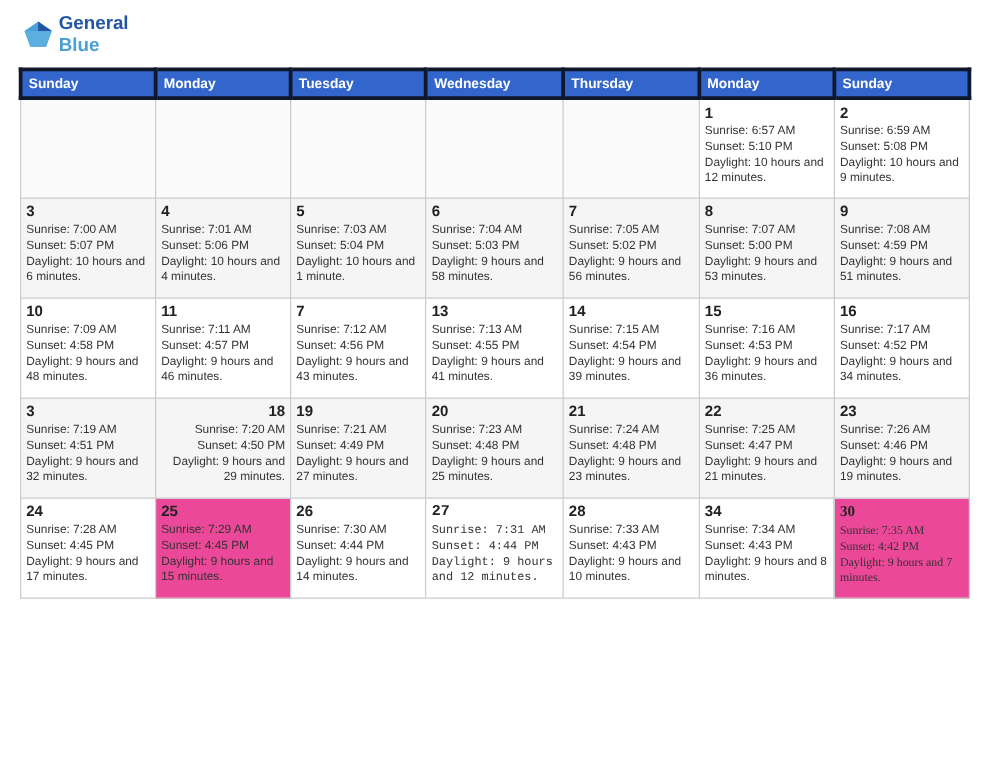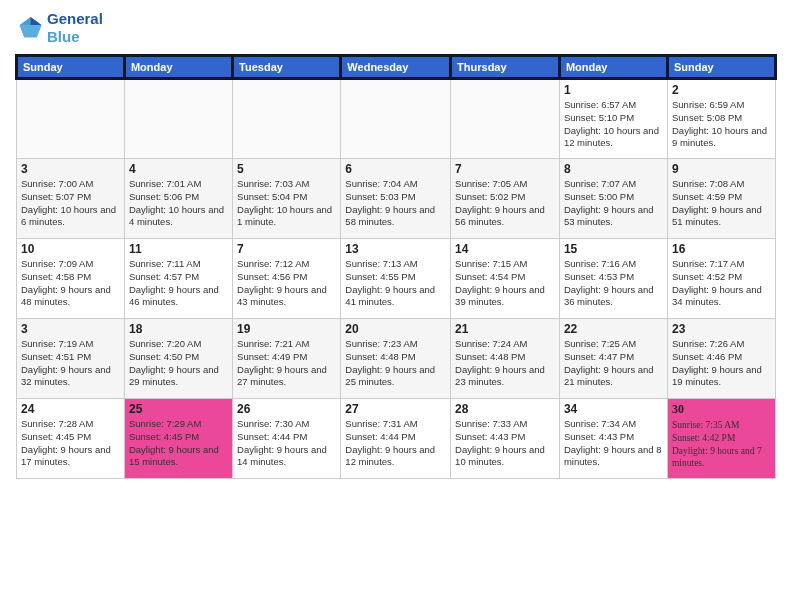--- a/index.html
+++ b/index.html
@@ -197,21 +197,21 @@
           <td style="background: rgb(255, 255, 255);">
             <span class="day-num">16</span>
             <div class="day-info">Sunrise: 7:17 AM<br>Sunset: 4:52 PM<br>Daylight: 9 hours and 34 minutes.</div>
           </td>
         </tr>
         <tr>
           <td style="background: rgb(245, 245, 245);">
             <span class="day-num">3</span>
             <div class="day-info">Sunrise: 7:19 AM<br>Sunset: 4:51 PM<br>Daylight: 9 hours and 32 minutes.</div>
           </td>
-          <td style="background: rgb(245, 245, 245);">
+          <td style="background: rgb(245, 245, 245); text-align: right;">
             <span class="day-num">18</span>
             <div class="day-info">Sunrise: 7:20 AM<br>Sunset: 4:50 PM<br>Daylight: 9 hours and 29 minutes.</div>
           </td>
           <td style="background: rgb(245, 245, 245);">
             <span class="day-num">19</span>
             <div class="day-info">Sunrise: 7:21 AM<br>Sunset: 4:49 PM<br>Daylight: 9 hours and 27 minutes.</div>
           </td>
           <td style="background: rgb(245, 245, 245); margin-left: 44px;">
             <span class="day-num">20</span>
             <div class="day-info">Sunrise: 7:23 AM<br>Sunset: 4:48 PM<br>Daylight: 9 hours and 25 minutes.</div>
@@ -235,21 +235,21 @@
             <div class="day-info">Sunrise: 7:28 AM<br>Sunset: 4:45 PM<br>Daylight: 9 hours and 17 minutes.</div>
           </td>
           <td style="background: #ec4899;">
             <span class="day-num">25</span>
             <div class="day-info">Sunrise: 7:29 AM<br>Sunset: 4:45 PM<br>Daylight: 9 hours and 15 minutes.</div>
           </td>
           <td style="background: rgb(255, 255, 255); margin-left: 22px;">
             <span class="day-num">26</span>
             <div class="day-info">Sunrise: 7:30 AM<br>Sunset: 4:44 PM<br>Daylight: 9 hours and 14 minutes.</div>
           </td>
-          <td style="background: rgb(255, 255, 255);">
+          <td style="background: rgb(255, 255, 255); font-family: Liberation Mono, monospace;">
             <span class="day-num">27</span>
             <div class="day-info">Sunrise: 7:31 AM<br>Sunset: 4:44 PM<br>Daylight: 9 hours and 12 minutes.</div>
           </td>
           <td style="background: rgb(255, 255, 255);">
             <span class="day-num">28</span>
             <div class="day-info">Sunrise: 7:33 AM<br>Sunset: 4:43 PM<br>Daylight: 9 hours and 10 minutes.</div>
           </td>
           <td style="background: rgb(255, 255, 255);">
             <span class="day-num">34</span>
             <div class="day-info">Sunrise: 7:34 AM<br>Sunset: 4:43 PM<br>Daylight: 9 hours and 8 minutes.</div>

